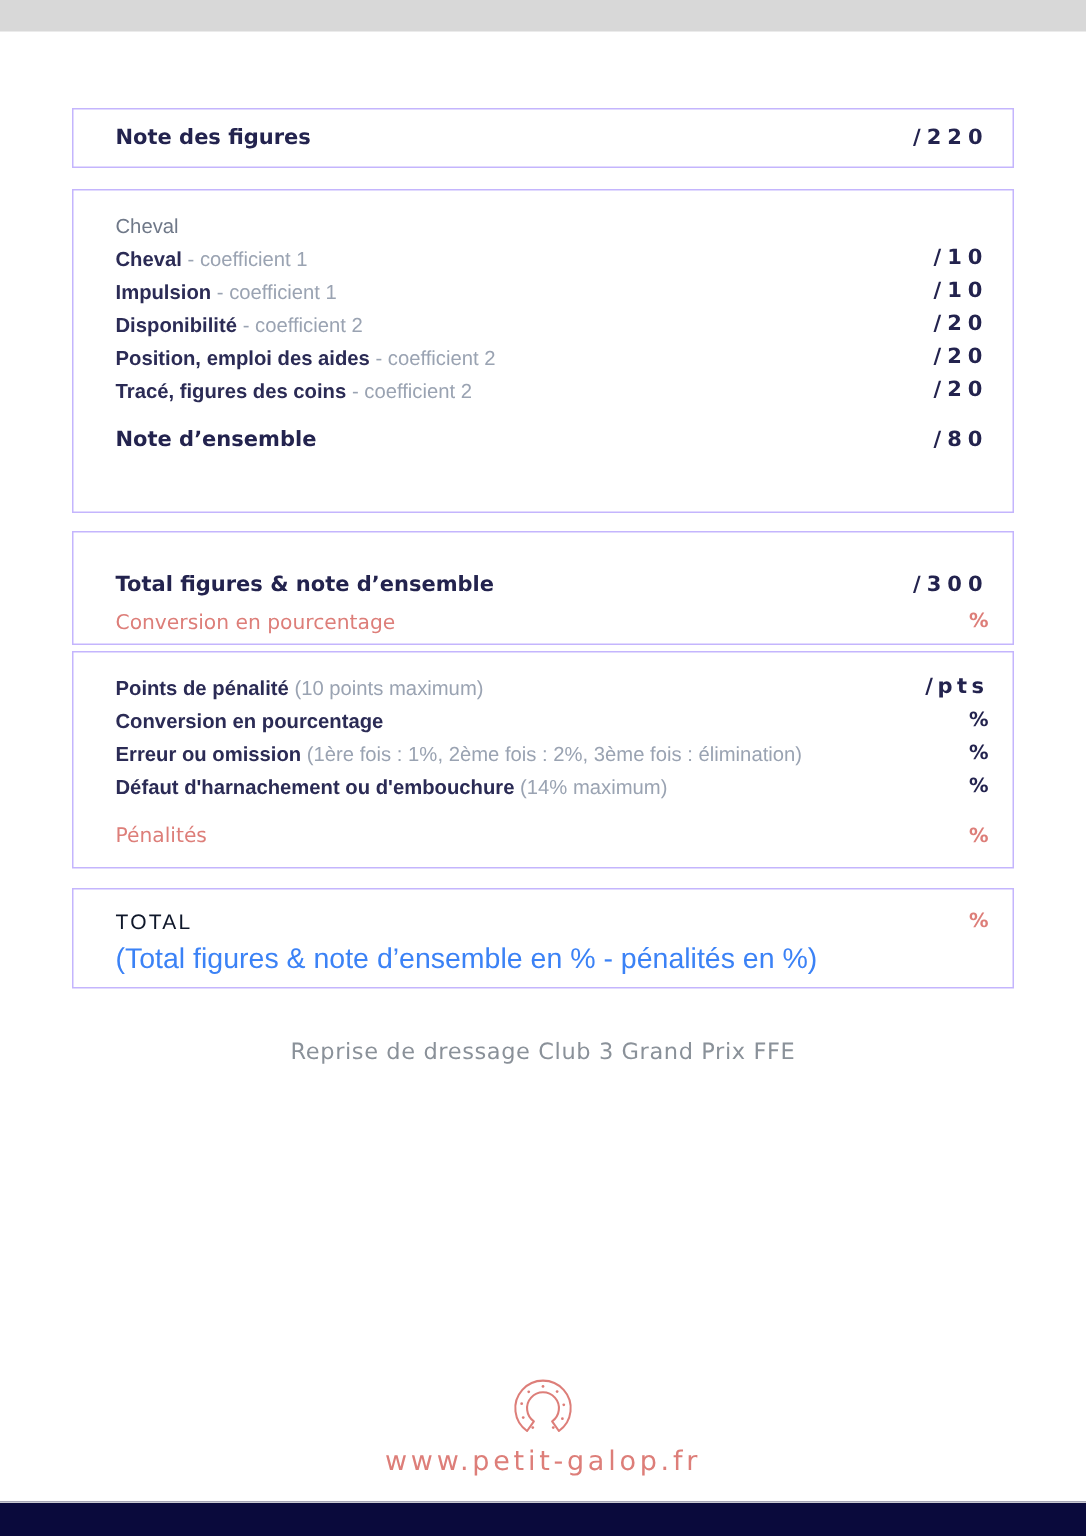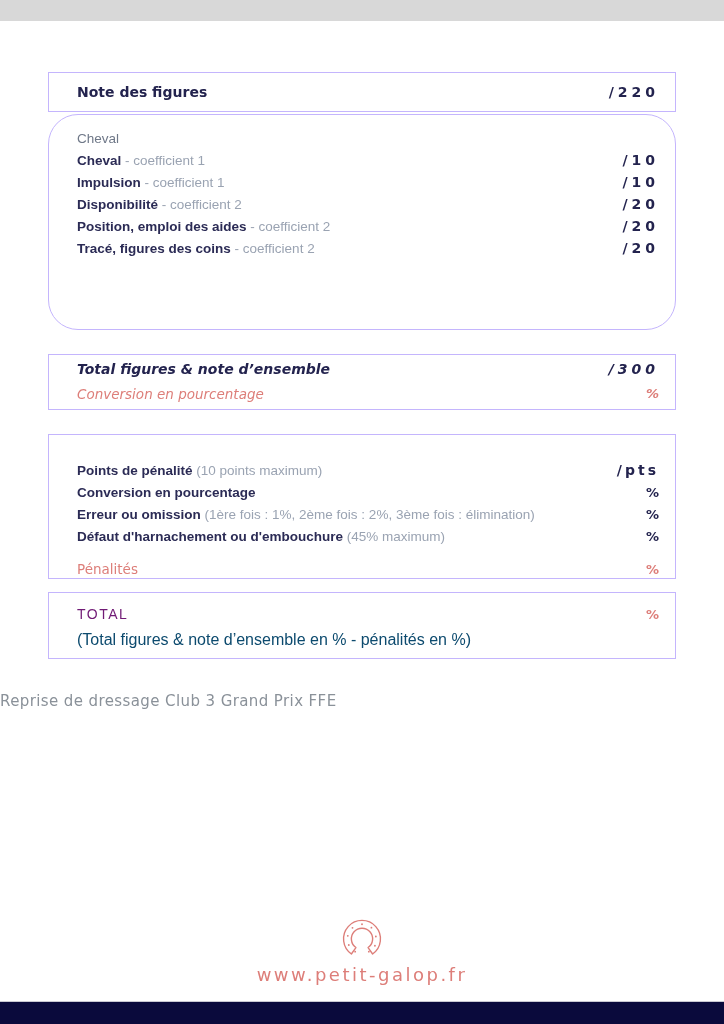--- a/index.html
+++ b/index.html
@@ -21,50 +21,50 @@
     box-sizing: border-box;
   }
   .box {
     position: absolute; left: 48px; width: 628px;
     background: #ffffff;
     border: 1px solid #c4b5fd;
     box-sizing: border-box;
     padding: 0 16px 0 28px;
   }
   .box-note-figures { top: 72px; height: 40px; display: flex; align-items: center; justify-content: space-between; }
-  .box-breakdown { top: 114px; height: 216px; padding-top: 12px; border-radius: 30px; }
-  .box-totals { top: 354px; height: 56px; padding-top: 1px; font-style: italic; }
-  .box-penalties { top: 434px; height: 145px; padding-top: 24px; }
+  .box-breakdown { top: 126px; height: 216px; padding-top: 12px; }
+  .box-totals { top: 354px; height: 76px; padding-top: 22px; }
+  .box-penalties { top: 434px; height: 145px; padding-top: 12px; }
   .box-grand-total { top: 592px; height: 67px; padding-top: 8px; }
 
   .row { display: flex; align-items: center; justify-content: space-between; height: 22px; font-size: 13.5px; }
   .row-tall { height: 25px; }
   .row-total { margin-top: 11px; }
   .coral { color: #dd7e79; }
 
   .hdr { font-family: "DejaVu Sans", sans-serif; font-size: 14px; font-weight: 700; color: #23234e; }
   .hdr-coral { font-family: "DejaVu Sans", sans-serif; font-size: 13.5px; font-weight: 400; color: #dd7e79; }
 
   .item-name { font-weight: 700; color: #2b2b55; }
   .item-note { font-weight: 400; color: #9aa3b2; text-align: right; }
   .group-label { color: #6f7888; font-size: 13.5px; }
 
   .val { font-family: "DejaVu Sans", sans-serif; font-size: 14px; font-weight: 700;
          color: #23234e; letter-spacing: 4px; white-space: nowrap; }
   .val-plain { letter-spacing: 3px; }
   .val-pct { letter-spacing: 0; font-size: 13px; }
   .val.coral { color: #dd7e79; }
 
-  .total-label { font-size: 14px; letter-spacing: 1.5px; color: #701a75; }
-  .total-note { font-size: 16px; color: #0c4a6e; height: 26px; display: flex; align-items: center; }
+  .total-label { font-size: 14px; letter-spacing: 1.5px; color: #0f172a; }
+  .total-note { font-size: 19px; color: #3b82f6; height: 26px; display: flex; align-items: center; }
   .gt-row { height: 26px; display: flex; align-items: center; justify-content: space-between; }
 
   .caption {
     position: absolute; top: 692px; left: 0; width: 724px;
-    text-align: left; font-family: "DejaVu Sans", sans-serif;
+    text-align: center; font-family: "DejaVu Sans", sans-serif;
     font-size: 15px; color: #8a9199; letter-spacing: 0.4px;
   }
   .logo-wrap {
     position: absolute; top: 914px; left: 0; width: 724px;
     display: flex; justify-content: center;
   }
   .website {
     position: absolute; top: 964px; left: 0; width: 724px;
     text-align: center; font-family: "DejaVu Sans", sans-serif;
     font-size: 18px; color: #dd7e79; letter-spacing: 2.5px;
@@ -102,20 +102,24 @@
   <div class="row">
     <span><span class="item-name">Position, emploi des aides</span>
       <span class="item-note">- coefficient 2</span></span>
     <span class="val">/20</span>
   </div>
   <div class="row">
     <span><span class="item-name">Tracé, figures des coins</span>
       <span class="item-note">- coefficient 2</span></span>
     <span class="val">/20</span>
   </div>
+  <div class="row row-total">
+    <span class="hdr">Note d’ensemble</span>
+    <span class="val">/80</span>
+  </div>
 </div>
 
 <div class="box box-totals">
   <div class="row row-tall">
     <span class="hdr">Total figures &amp; note d’ensemble</span>
     <span class="val">/300</span>
   </div>
   <div class="row row-tall">
     <span class="hdr-coral">Conversion en pourcentage</span>
     <span class="val val-pct coral">%</span>
@@ -133,21 +137,21 @@
       <span class="item-note"></span></span>
     <span class="val val-pct">%</span>
   </div>
   <div class="row">
     <span><span class="item-name">Erreur ou omission</span>
       <span class="item-note">(1ère fois : 1%, 2ème fois : 2%, 3ème fois : élimination)</span></span>
     <span class="val val-pct">%</span>
   </div>
   <div class="row">
     <span><span class="item-name">Défaut d'harnachement ou d'embouchure</span>
-      <span class="item-note">(45% maximum)</span></span>
+      <span class="item-note">(14% maximum)</span></span>
     <span class="val val-pct">%</span>
   </div>
   <div class="row row-total">
     <span class="hdr-coral">Pénalités</span>
     <span class="val val-pct coral">%</span>
   </div>
 </div>
 
 <div class="box box-grand-total">
   <div class="gt-row">

